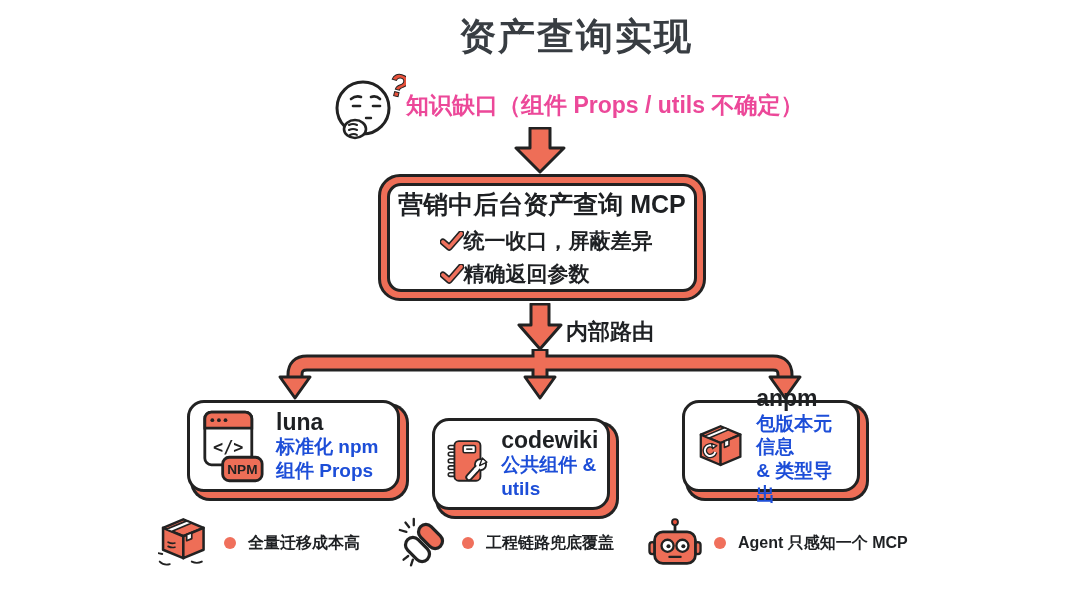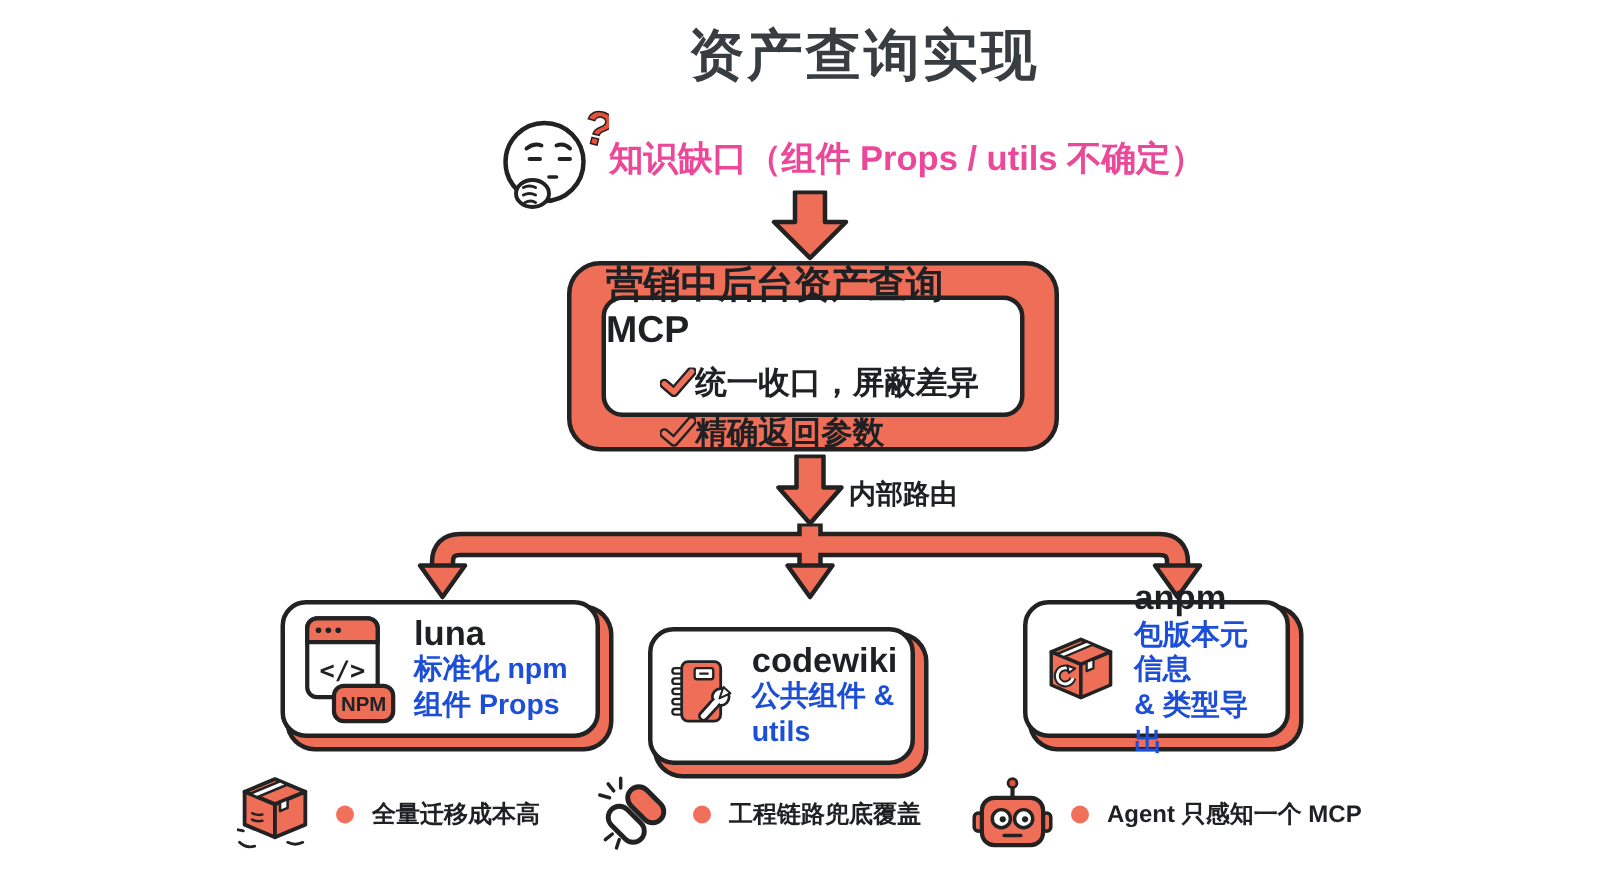--- a/index.html
+++ b/index.html
@@ -7,29 +7,29 @@
           font-family:"Liberation Sans","DejaVu Sans",sans-serif;color:#26292d;}
   .page-title{position:absolute;top:12px;left:0;width:1080px;text-align:center;
               font-size:37px;font-weight:800;letter-spacing:2px;color:#383d42;padding-left:36px;}
   
   .think-icon{position:absolute;left:330px;top:66px;}
   .gap-text{position:absolute;left:406px;top:90px;font-size:23px;font-weight:700;color:#ec4899;}
   
   .big-arrow{position:absolute;left:512px;top:127px;}
   
   .mcp-box{position:absolute;left:378px;top:174px;width:328px;height:127px;box-sizing:border-box;
-           border:3px solid #222;border-radius:22px;background:#ee6e57;padding:20px;}
+           border:3px solid #222;border-radius:22px;background:#ee6e57;padding:6px;}
   .mcp-inner{width:100%;height:100%;box-sizing:border-box;border:3px solid #222;border-radius:14px;
              background:#fff;display:flex;flex-direction:column;align-items:center;justify-content:center;}
   .mcp-title{font-size:25px;font-weight:800;color:#1e2023;margin-bottom:6px;}
   .mcp-bullets{display:flex;flex-direction:column;align-items:flex-start;gap:5px;margin-left:8px;}
   .mcp-bullet{display:flex;align-items:center;font-size:21px;font-weight:700;color:#1e2023;}
   
   .branch{position:absolute;left:270px;top:303px;}
-  .routing-label{position:absolute;left:566px;top:317px;font-size:18px;font-weight:700;color:#1e2023;}
+  .routing-label{position:absolute;left:566px;top:317px;font-size:22px;font-weight:700;color:#1e2023;}
   
   .node{position:absolute;top:400px;height:92px;box-sizing:border-box;background:#fff;
         border:3px solid #222;border-radius:17px;
         box-shadow:6px 6px 0 0 #ee6e57,6px 6px 0 3px #222;
         display:flex;align-items:center;padding:0 8px 0 12px;gap:12px;}
   .node1{left:187px;width:213px;}
   .node2{left:432px;width:178px;margin-top:18px;}
   .node3{left:682px;width:178px;}
   .node-name{font-size:23px;font-weight:800;color:#1e2023;line-height:1.15;}
   .node-line{font-size:19px;font-weight:700;color:#1d4ed8;line-height:1.25;}

